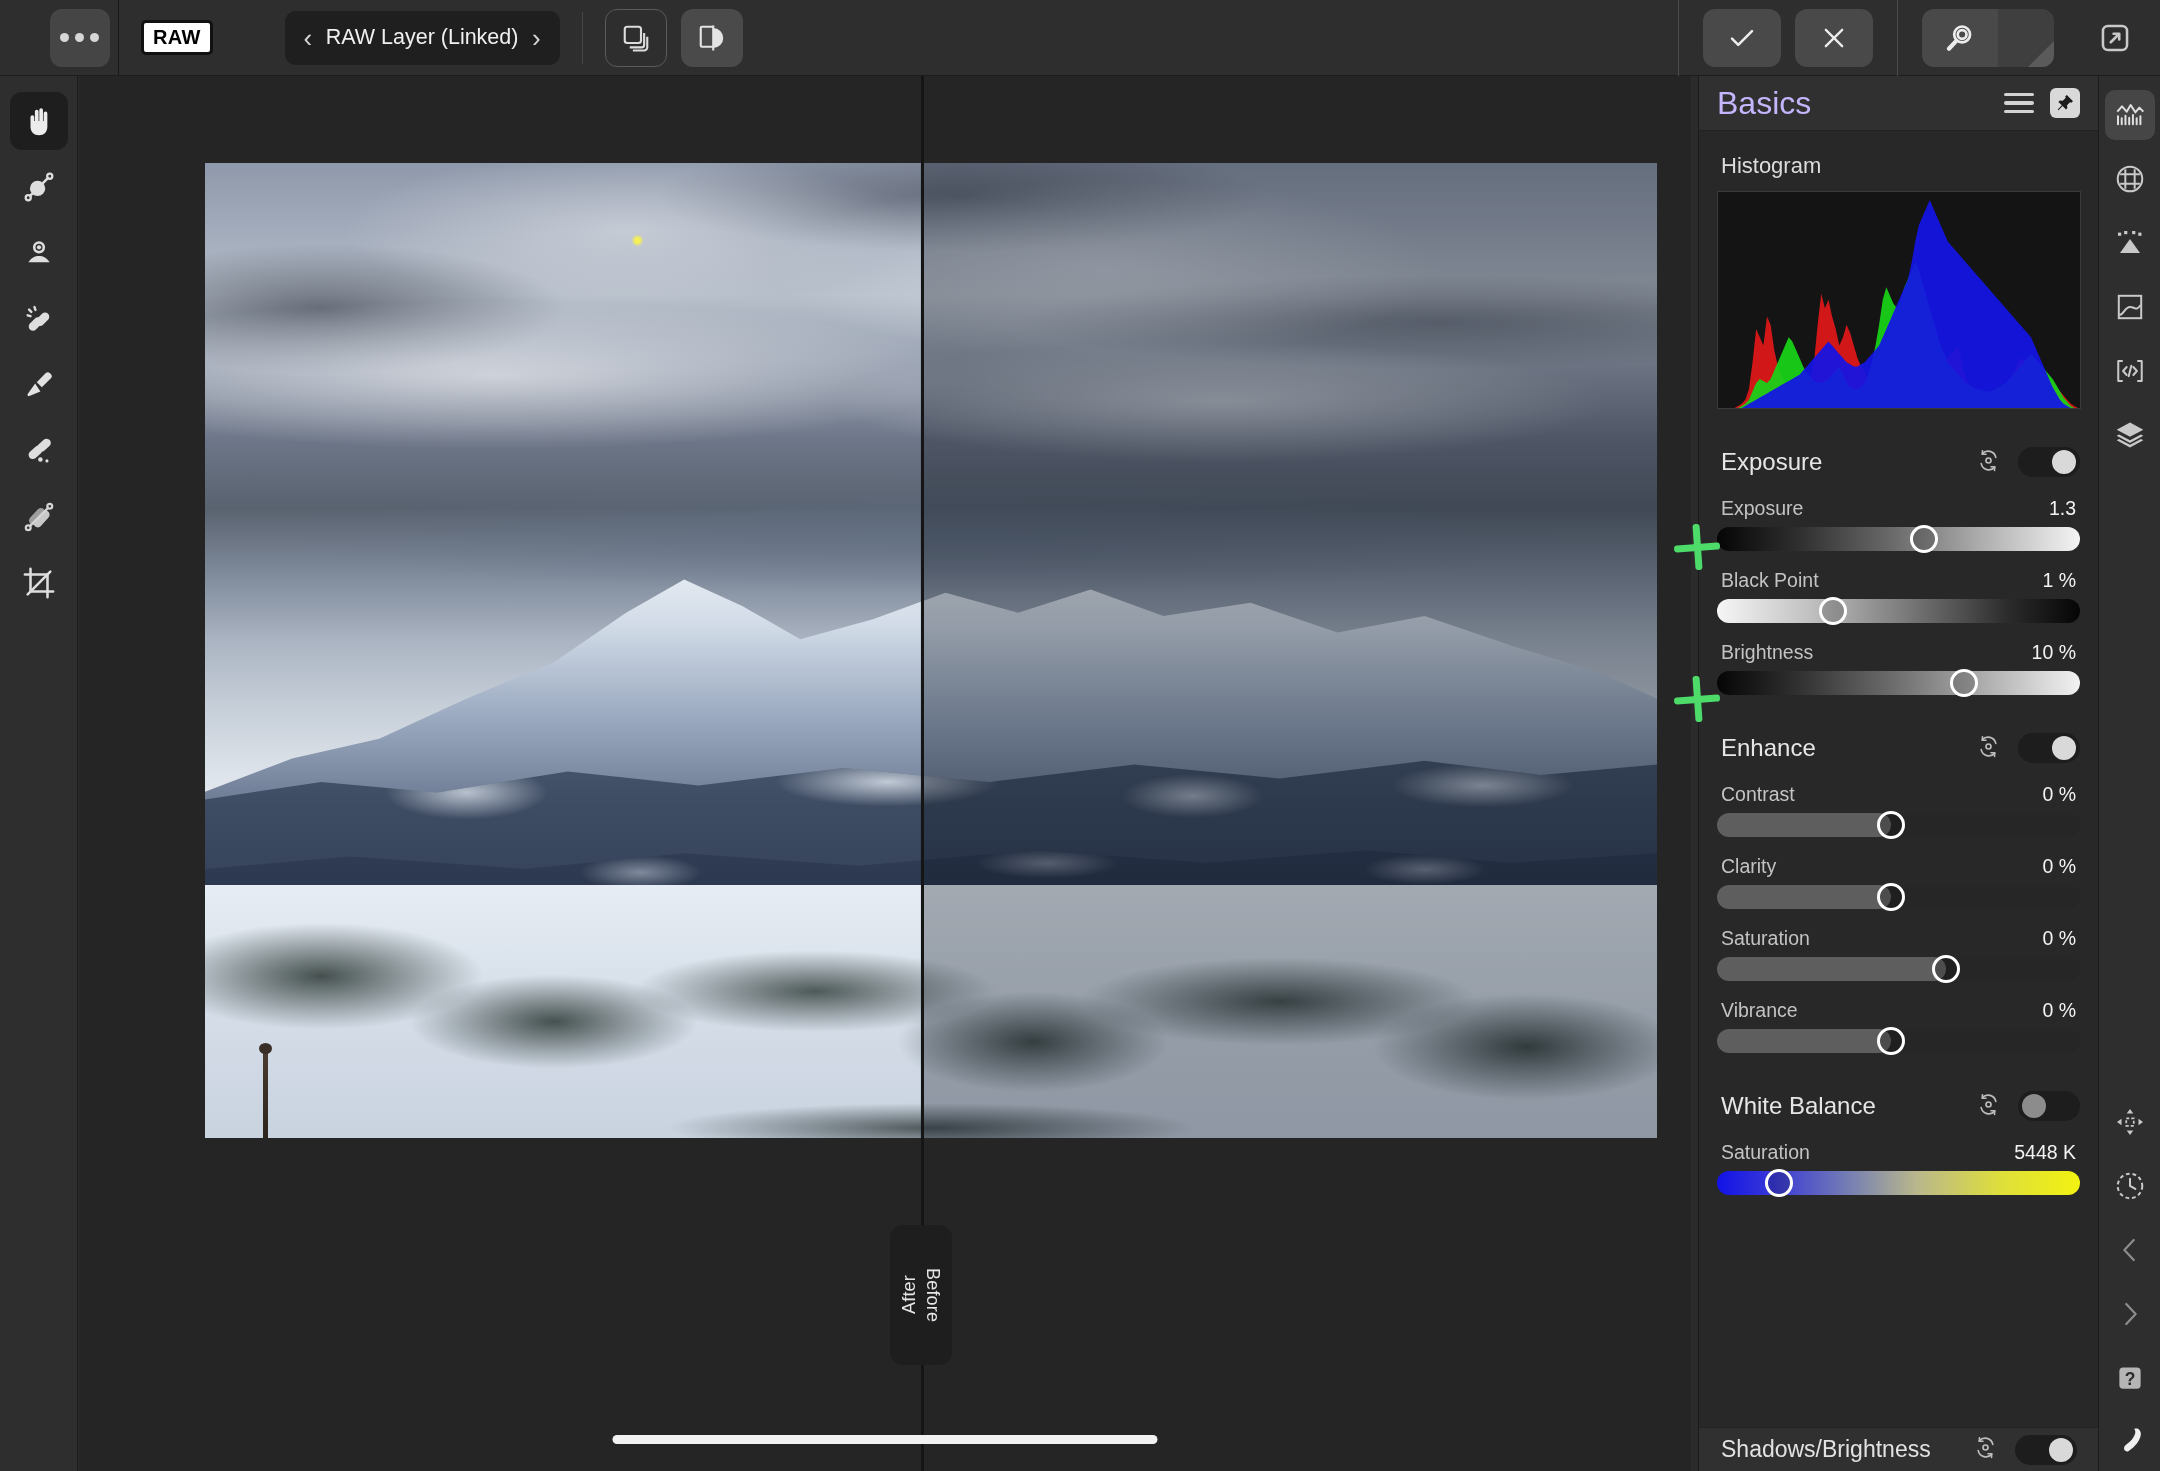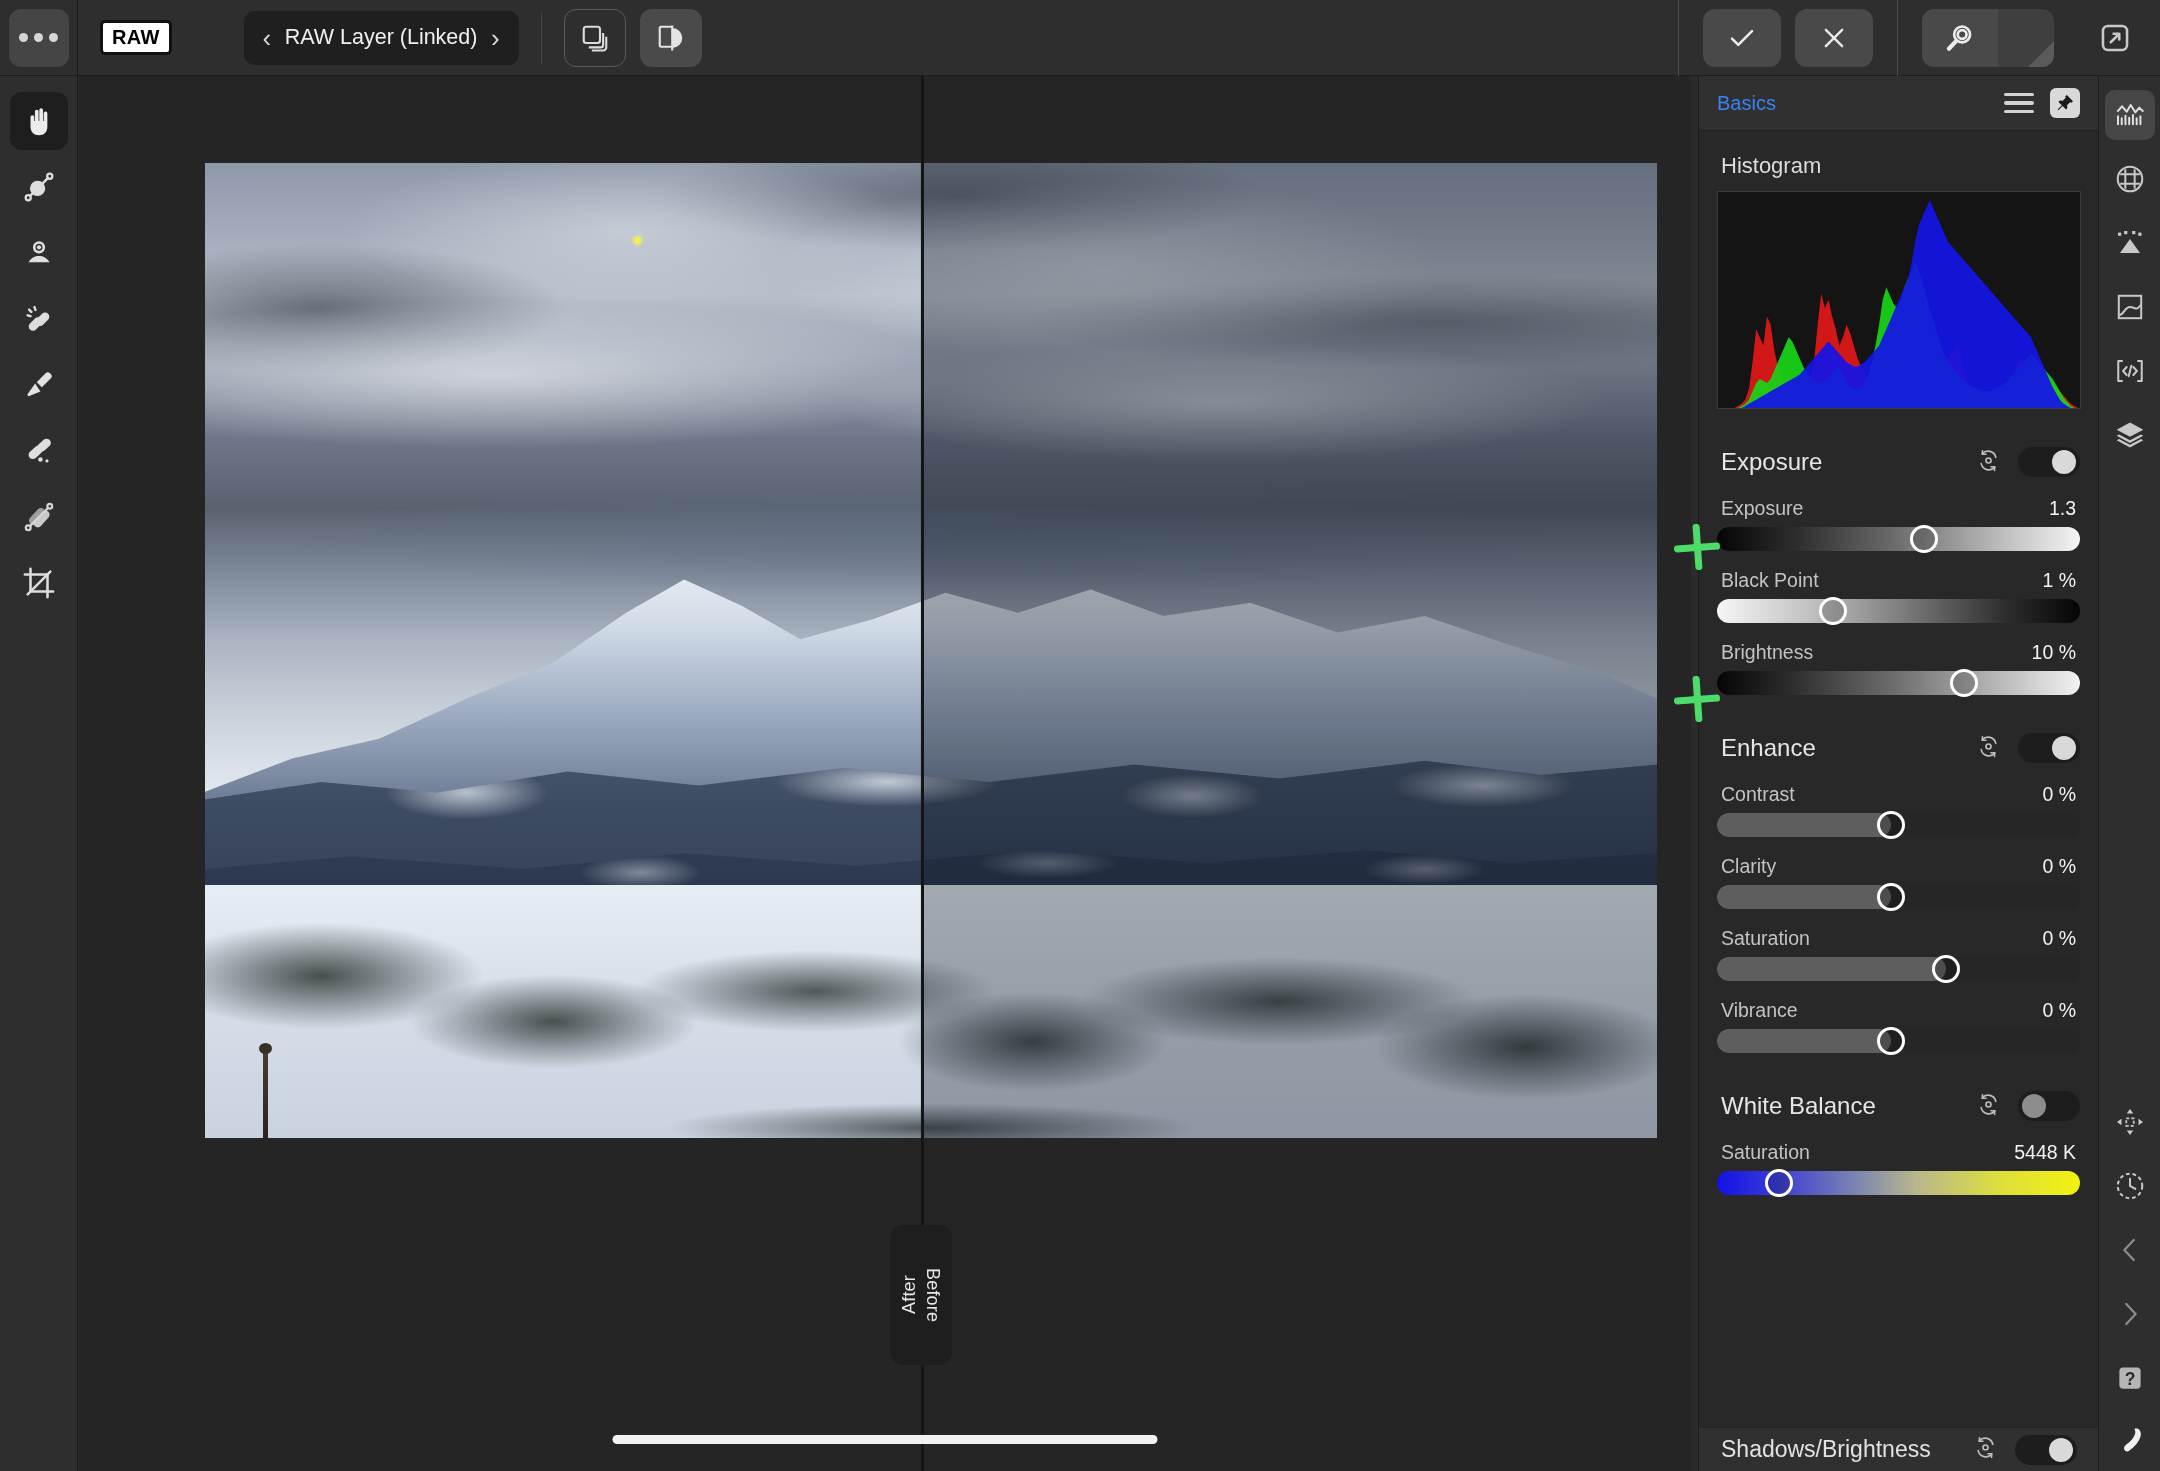--- a/index.html
+++ b/index.html
@@ -10,20 +10,21 @@
     color:#e8e8e8;
     -webkit-font-smoothing:antialiased;
   }
   .app { position:relative; width:2160px; height:1471px; }
 
   
   .topbar {
     position:absolute; left:0; top:0; width:2160px; height:76px;
     background:#2e2e2e; display:flex; align-items:center;
     border-bottom:1px solid #1d1d1d;
+    padding-left:41px;
   }
   .tb-menu-wrap { width:78px; height:76px; display:flex; align-items:center; justify-content:center;
     border-right:1px solid #1a1a1a; }
   .dots-btn {
     width:60px; height:58px; border-radius:12px; background:#454545;
     display:flex; align-items:center; justify-content:center; gap:6px;
   }
   .dots-btn i { width:9px; height:9px; border-radius:50%; background:#d6d6d6; display:block; }
 
   .meta { display:flex; align-items:center; gap:13px; padding-left:22px; }
@@ -180,21 +181,21 @@
 
   
   .rpanel {
     position:absolute; right:62px; top:76px; width:400px; height:1395px;
     background:#282828; border-left:1px solid #1b1b1b; overflow:hidden;
   }
   .rp-head {
     height:55px; background:#303030; display:flex; align-items:center;
     padding:0 18px 0 18px; border-bottom:1px solid #222;
   }
-  .rp-title { font-size:20px; color:#3b82f6; }
+  .rp-title { font-size:32px; color:#c4b5fd; }
   .rp-head-icons { margin-left:auto; display:flex; align-items:center; gap:16px; }
   .hamb { width:30px; display:flex; flex-direction:column; gap:5px; }
   .hamb i { height:3.5px; background:#d3d3d3; border-radius:2px; display:block; }
   .pin-btn { width:30px; height:30px; border-radius:6px; background:#d9d9d9;
     display:flex; align-items:center; justify-content:center; }
 
   .rp-body { padding:0 18px; }
   .sec-label { font-size:22px; color:#dcdcdc; margin:22px 0 12px 4px; }
   .histo {
     width:364px; height:218px; background:#141414; border:1px solid #3a3a3a;

